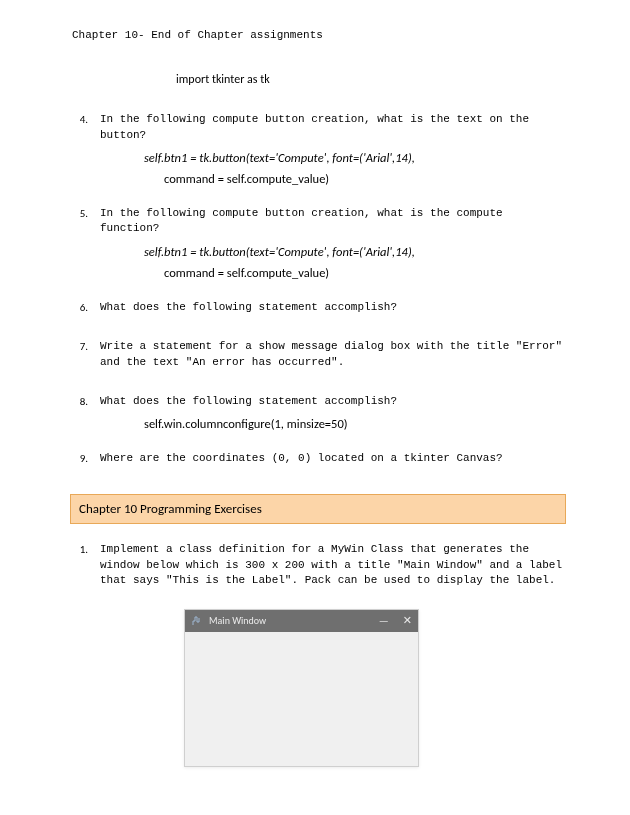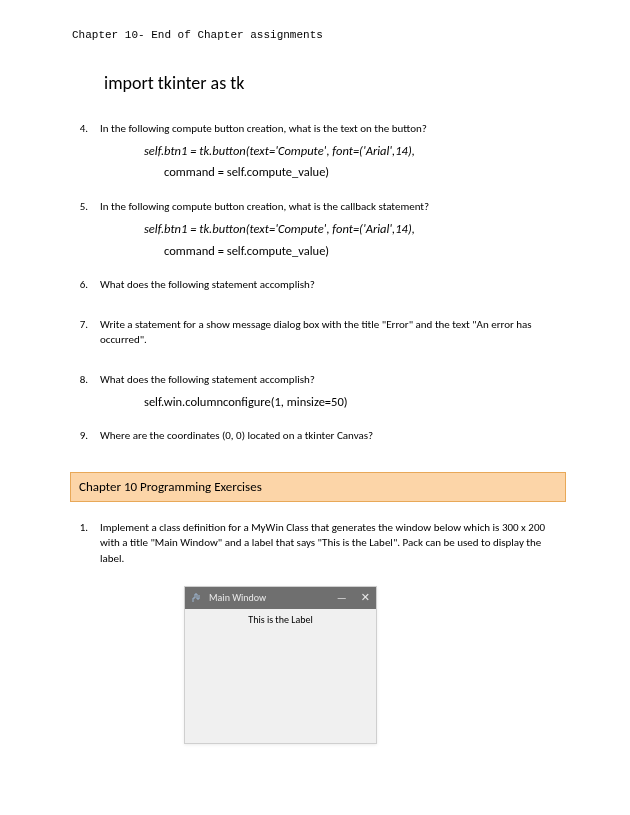--- a/index.html
+++ b/index.html
@@ -16,42 +16,43 @@
       font-size: 11px;
       color: #000;
       line-height: 1.4;
     }
     .header {
       font-size: 11px;
       margin-bottom: 28px;
       font-family: Liberation Mono, monospace;
     }
     .import-line {
-      font-size: 18px;
-      margin-left: 32px;
+      font-size: 12px;
+      margin-left: 104px;
       margin-bottom: 24px;
     }
     .question-list {
       list-style: none;
     }
     .question-item {
       display: flex;
       margin-bottom: 18px;
     }
     .q-number {
       width: 28px;
       flex-shrink: 0;
       text-align: right;
       padding-right: 12px;
     }
     .q-body {
       flex: 1;
     }
     .q-text {
       margin-bottom: 6px;
+      font-family: Liberation Mono, monospace;
     }
     .code-line {
       font-size: 12.5px;
       margin-top: 4px;
     }
     .code-indent1 {
       margin-left: 44px;
       font-style: italic;
     }
     .code-indent2 {
@@ -72,21 +73,21 @@
     .ex-list {
       list-style: none;
     }
     .ex-item {
       display: flex;
       margin-bottom: 14px;
     }
     .window-figure {
       margin-left: 112px;
       margin-top: 10px;
-      width: 193px;
+      width: 235px;
       height: 158px;
       border: 1px solid #cfcfcf;
       background: #f0f0f0;
       box-shadow: 0 1px 3px rgba(0,0,0,0.08);
     }
     .title-bar {
       background: #6f6f6f;
       color: #fff;
       height: 22px;
       display: flex;
@@ -136,21 +137,21 @@
     <div class="q-body">
       <div class="q-text">In the following compute button creation, what is the text on the button?</div>
       <div class="code-line code-indent1">self.btn1 = tk.button(text='Compute', font=('Arial',14),</div>
       <div class="code-line code-indent2">command = self.compute_value)</div>
     </div>
   </li>
 
   <li class="question-item">
     <div class="q-number">5.</div>
     <div class="q-body">
-      <div class="q-text">In the following compute button creation, what is the callback statement?</div>
+      <div class="q-text">In the following compute button creation, what is the compute function?</div>
       <div class="code-line code-indent1">self.btn1 = tk.button(text='Compute', font=('Arial',14),</div>
       <div class="code-line code-indent2">command = self.compute_value)</div>
     </div>
   </li>
 
   <li class="question-item">
     <div class="q-number">6.</div>
     <div class="q-body">
       <div class="q-text">What does the following statement accomplish?</div>
     </div>
@@ -196,16 +197,13 @@
       <svg width="10" height="10" viewBox="0 0 10 10">
           <path d="M1 9 L1 5 L3 5 L3 1 L5 1 L5 6 L7 6 L7 2" stroke="#9fb8d4" stroke-width="1" fill="none"></path>
         </svg>
     </span>
     <span class="title-text">Main Window</span>
     <span class="title-controls">
       <span>—</span>
       <span>✕</span>
     </span>
   </div>
-  <div class="win-body">
-    <span>This is the Label</span>
-  </div>
 </div>
 
 </body></html>

